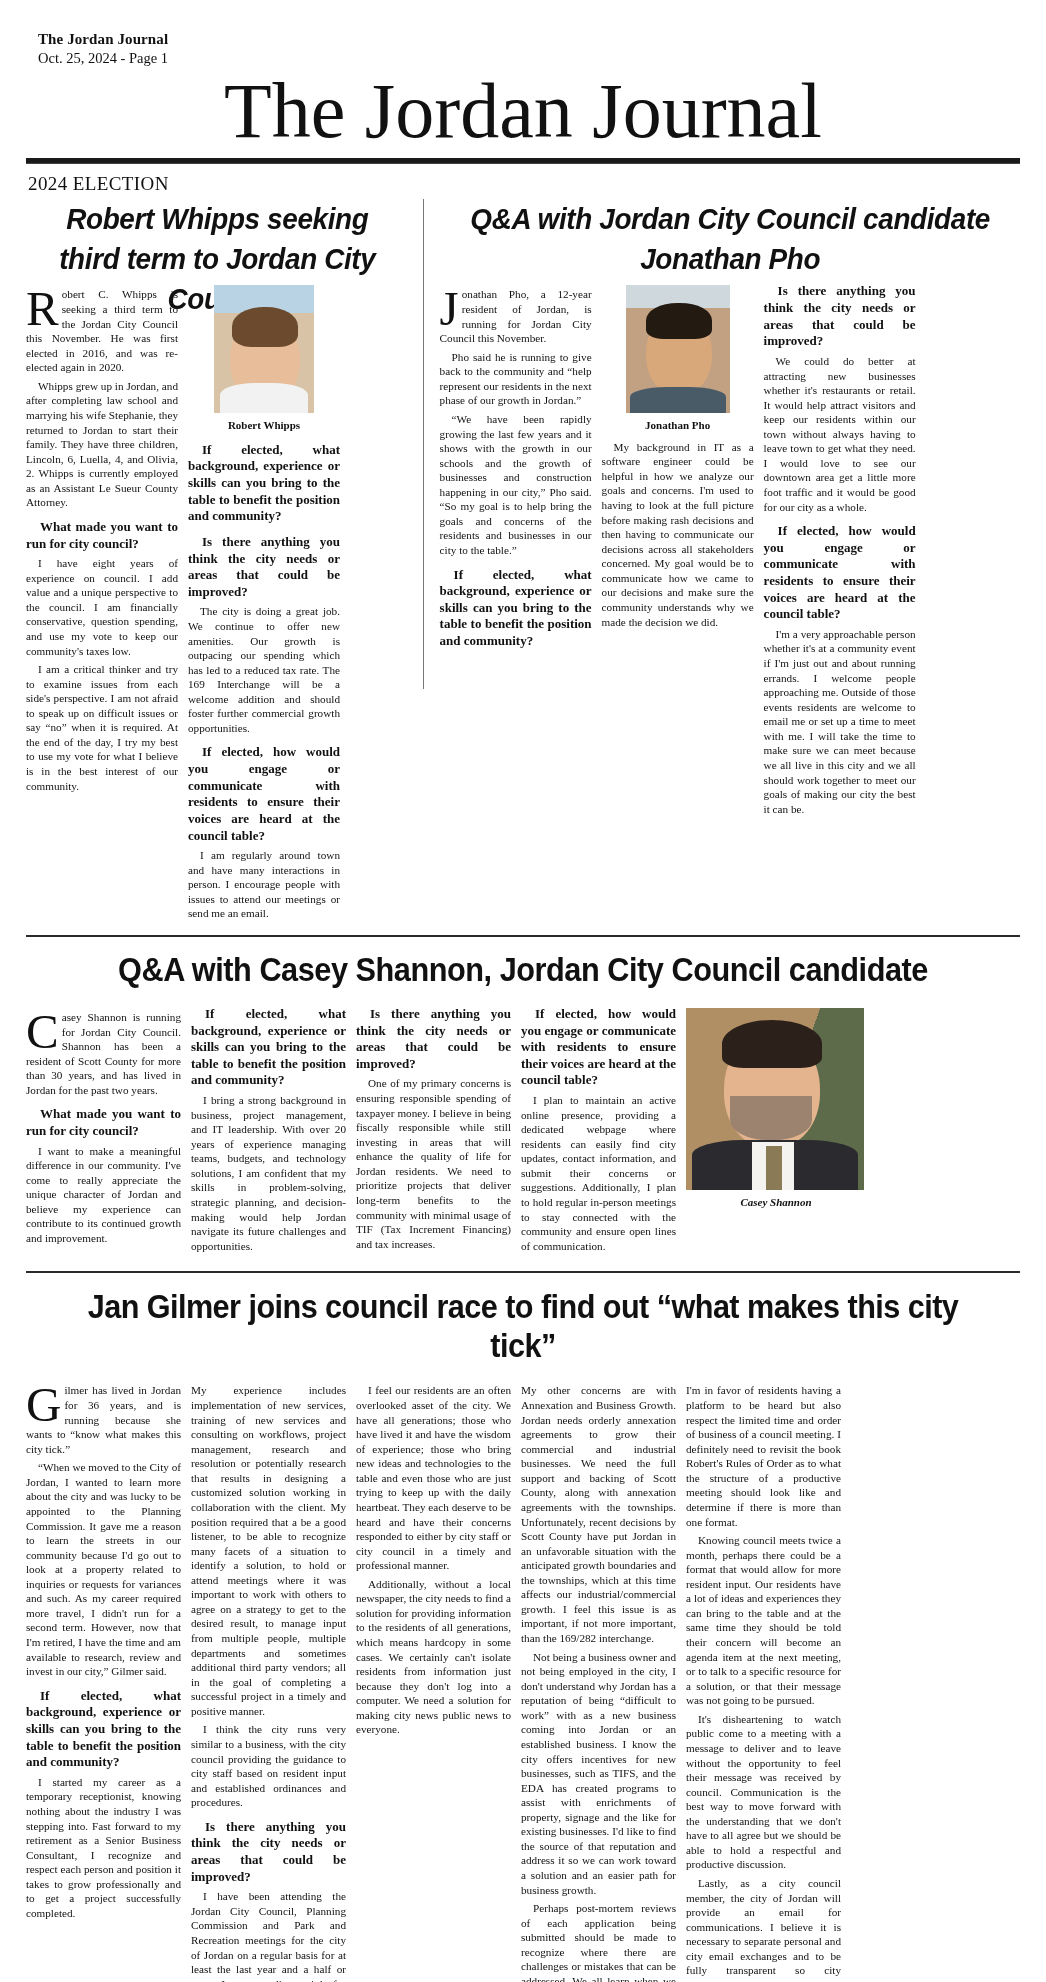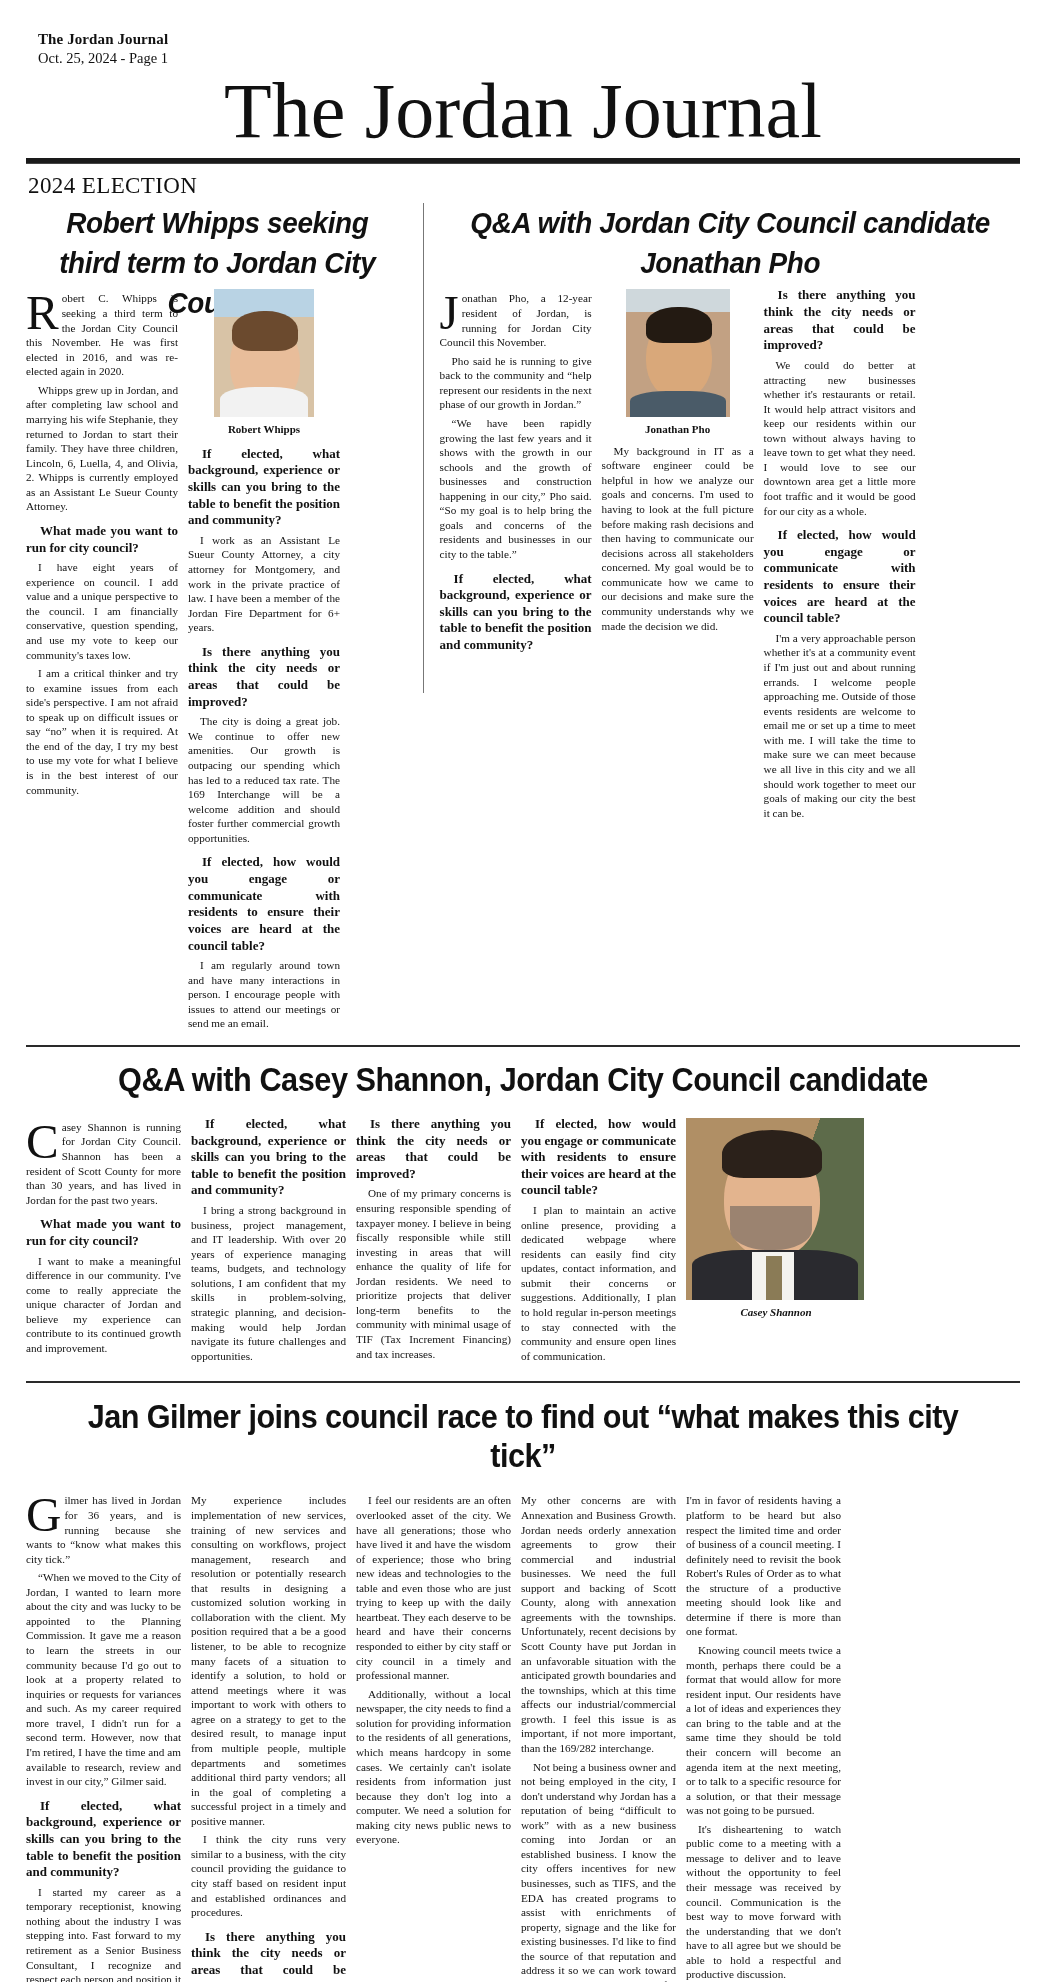--- a/index.html
+++ b/index.html
@@ -29,21 +29,21 @@
     font-weight: 400;
     margin: 6px 0 2px 0;
     transform: scaleX(1.0);
     white-space: nowrap;
   }
   .rule-thick { border:0; border-top: 5px solid #1a1a1a; margin: 10px 0 0 0; }
   .rule-thin  { border:0; border-top: 1.4px solid #444; margin: 0; }
   .rule-section { border:0; border-top: 2.6px solid #2a2a2a; margin: 14px 0 14px 0; }
 
   .kicker {
-    font-size: 23px; letter-spacing:.4px; margin: 9px 0 4px 2px;
+    font-size: 19px; letter-spacing:.4px; margin: 9px 0 4px 2px;
     font-family: "Liberation Serif", serif; font-weight:400;
   }
 
   
   .hl {
     font-family: "Liberation Sans", sans-serif;
     font-weight: 700; font-style: italic;
     font-size: 30px; line-height: 1.33;
     letter-spacing: -0.4px;
     transform: scaleX(0.93); transform-origin: left center;
@@ -122,21 +122,20 @@
         </div>
 
         <div class="col" style="width:152px;">
           <div class="photo phA" style="width:100px;height:128px;margin:2px auto 0 auto;">
             <div class="face" style="left:16px;top:30px;width:70px;height:88px;background:#e8bd9a;"></div>
             <div style="position:absolute;left:18px;top:22px;width:66px;height:40px;background:#6b4a2e;border-radius:48% 48% 30% 30%;"></div>
             <div style="position:absolute;left:6px;bottom:0;width:88px;height:30px;background:#f2f2f2;border-radius:40% 40% 0 0;"></div>
           </div>
           <div class="cap">Robert Whipps</div>
           <div class="qh">If elected, what background, experience or skills can you bring to the table to benefit the position and community?</div>
-          <p>I work as an Assistant Le Sueur County Attorney, a city attorney for Montgomery, and work in the private practice of law. I have been a member of the Jordan Fire Department for 6+ years.</p>
           <div class="qh">Is there anything you think the city needs or areas that could be improved?</div>
           <p>The city is doing a great job. We continue to offer new amenities. Our growth is outpacing our spending which has led to a reduced tax rate. The 169 Interchange will be a welcome addition and should foster further commercial growth opportunities.</p>
           <div class="qh">If elected, how would you engage or communicate with residents to ensure their voices are heard at the council table?</div>
           <p>I am regularly around town and have many interactions in person. I encourage people with issues to attend our meetings or send me an email.</p>
         </div>
       </div>
     </div>
 
     <div class="vrule" style="height:490px;"></div>
 

